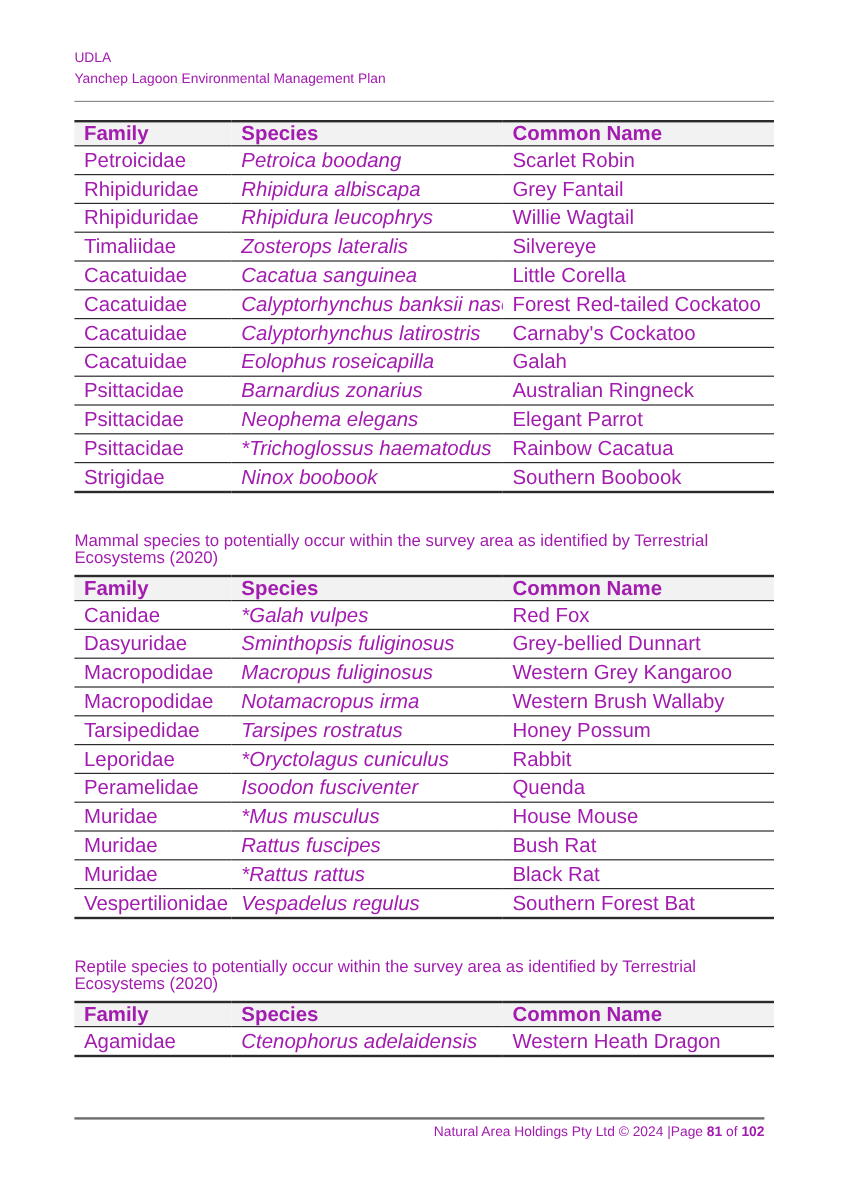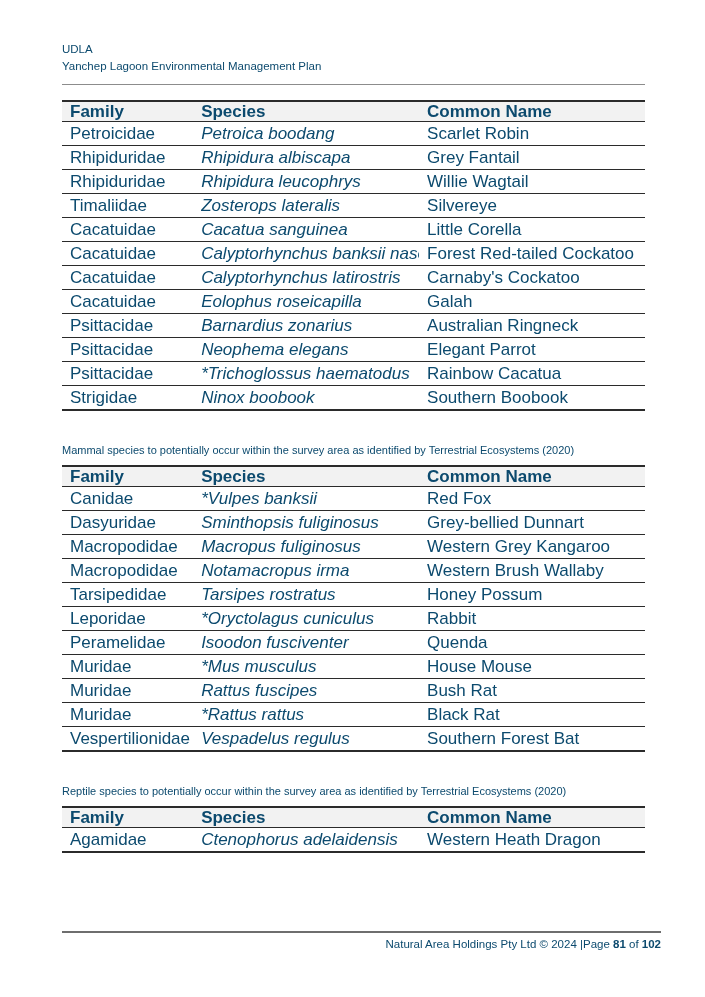--- a/index.html
+++ b/index.html
@@ -2,21 +2,21 @@
 <html><head>
 <meta charset="utf-8">
 <style>
   html, body { margin: 0; padding: 0; background: #ffffff; }
   .page {
     position: relative;
     width: 705px;
     height: 997px;
     background: #ffffff;
     font-family: "Liberation Sans", sans-serif;
-    color: #0c4a6e;
+    color: #a21caf;
     overflow: hidden;
   }
   .content {
     margin: 0 60px 0 62px;
   }
   
   .doc-header {
     padding-top: 41px;
     padding-bottom: 9px;
     border-bottom: 1px solid #8c8c8c;
@@ -46,28 +46,28 @@
     white-space: nowrap;
   }
   table.species tbody tr:last-child td { border-bottom-width: 2.2px; }
   table.species .col-0 { width: 21.6%; }
   table.species .col-1 { width: 39.2%; }
   table.species .col-2 { width: 39.2%; }
   table.species td.col-1 { font-style: italic; }
   .table-1 { margin-top: 15px; }
   .table-caption {
     margin: 32px 0 8px 0;
-    font-size: 11px;
+    font-size: 14px;
     line-height: 14px;
   }
   
   .footer {
     position: absolute;
     left: 62px;
-    right: 44px;
+    right: 68px;
     top: 931px;
     border-top: 2px solid #6e6e6e;
     padding-top: 4px;
     text-align: right;
     font-size: 11.5px;
     line-height: 14px;
   }
 </style>
 </head>
 <body>
@@ -158,21 +158,21 @@
       <thead>
           <tr>
             <th class="col-0">Family</th>
             <th class="col-1">Species</th>
             <th class="col-2">Common Name</th>
           </tr>
         </thead>
       <tbody>
           <tr>
             <td class="col-0">Canidae</td>
-            <td class="col-1">*Vulpes banksii</td>
+            <td class="col-1">*Galah vulpes</td>
             <td class="col-2">Red Fox</td>
           </tr>
           <tr>
             <td class="col-0">Dasyuridae</td>
             <td class="col-1">Sminthopsis fuliginosus</td>
             <td class="col-2">Grey-bellied Dunnart</td>
           </tr>
           <tr>
             <td class="col-0">Macropodidae</td>
             <td class="col-1">Macropus fuliginosus</td>

